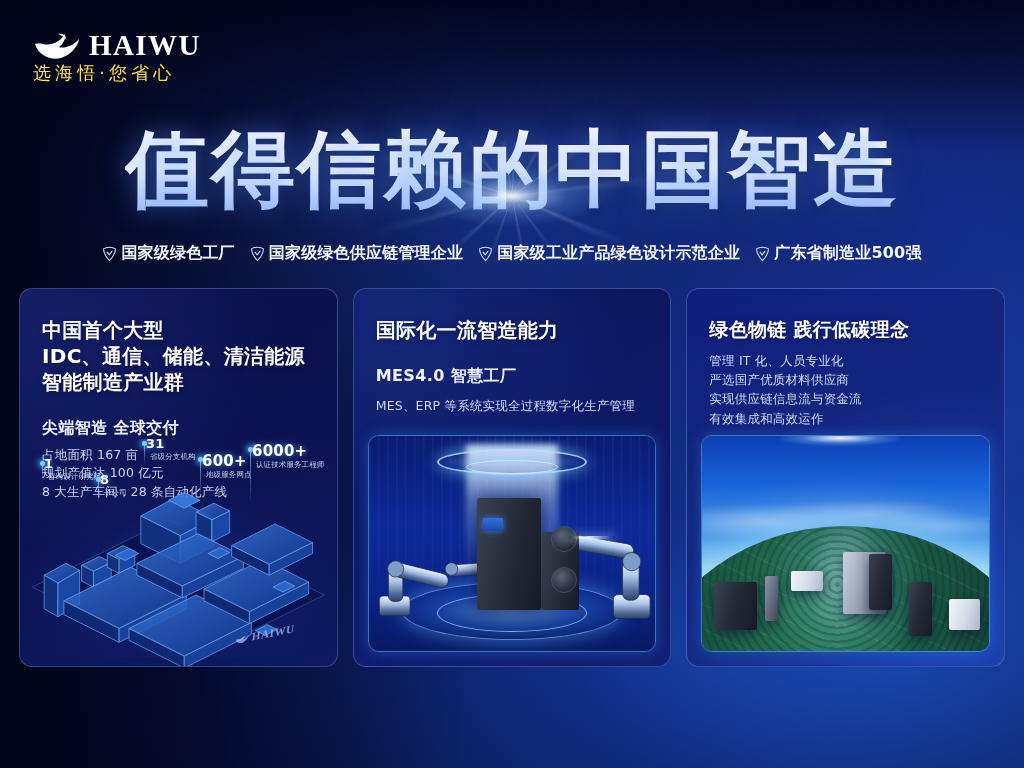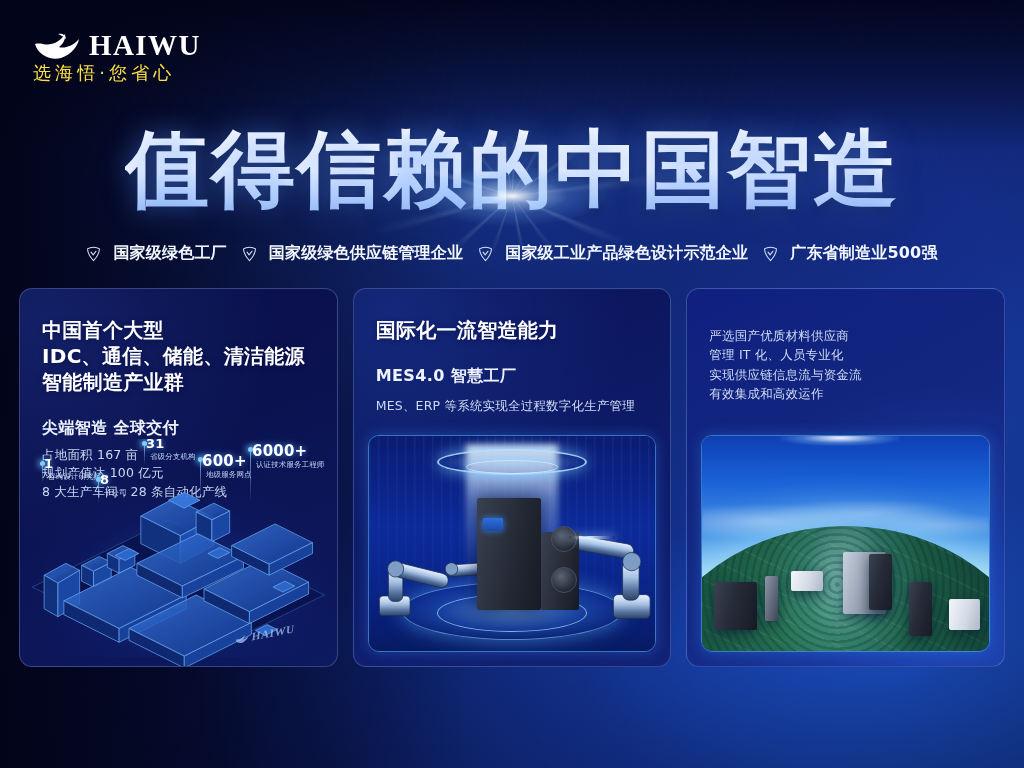--- a/index.html
+++ b/index.html
@@ -93,21 +93,21 @@
         rgba(255,255,255,0) 348deg, rgba(220,235,255,0.28) 351deg, rgba(255,255,255,0) 355deg,
         rgba(255,255,255,0) 360deg);
     mask-image:radial-gradient(ellipse at center,#000 0%,rgba(0,0,0,.7) 42%,rgba(0,0,0,0) 82%);
     -webkit-mask-image:radial-gradient(ellipse at center,#000 0%,rgba(0,0,0,.7) 42%,rgba(0,0,0,0) 82%);
   }
   
   #badge-row{
     position:absolute;left:0;top:243px;width:100%;
     display:flex;justify-content:center;align-items:center;gap:15px;
   }
-  .badge{display:flex;align-items:center;gap:12px;}
+  .badge{display:flex;align-items:center;gap:4px;}
   .badge-icon{width:15px;height:16px;flex:0 0 auto;opacity:.95;}
   .badge-text{
     color:#f2f6ff;font-size:16px;letter-spacing:.2px;white-space:nowrap;
     font-family:"DejaVu Sans",sans-serif;font-weight:bold;
   }
   
   #cards{
     position:absolute;left:19px;top:288px;width:986px;height:379px;
     display:flex;gap:15px;
   }
@@ -527,23 +527,24 @@
 
       <div class="sc2-cab"></div>
       <div class="sc2-cab2"></div>
       <div class="sc2-fan f1"></div>
       <div class="sc2-fan f2"></div>
       <div class="sc2-spark"></div>
     </div>
   </div>
 
   <div class="card card-3">
+    <div class="c-title small">绿色物链 践行低碳理念</div>
     <div class="c-body">
+      <div>管理 IT 化、人员专业化</div>
       <div>严选国产优质材料供应商</div>
-      <div>管理 IT 化、人员专业化</div>
       <div>实现供应链信息流与资金流</div>
       <div>有效集成和高效运作</div>
     </div>
 
     <div class="photo">
       <div class="sc3-sky"></div>
       <div class="sc3-clouds"></div>
       <div class="sc3-earth"></div>
       <div class="sc3-terr"></div>
       <div class="sc3-flare"></div>

